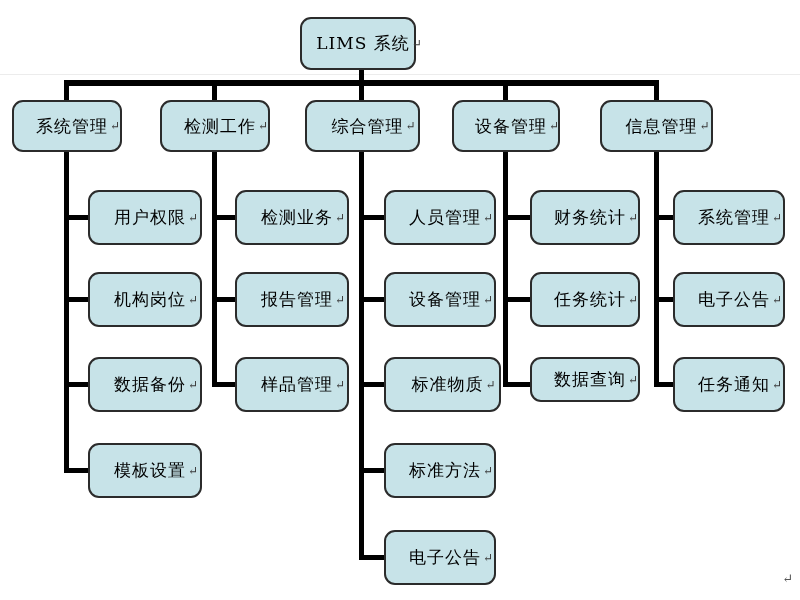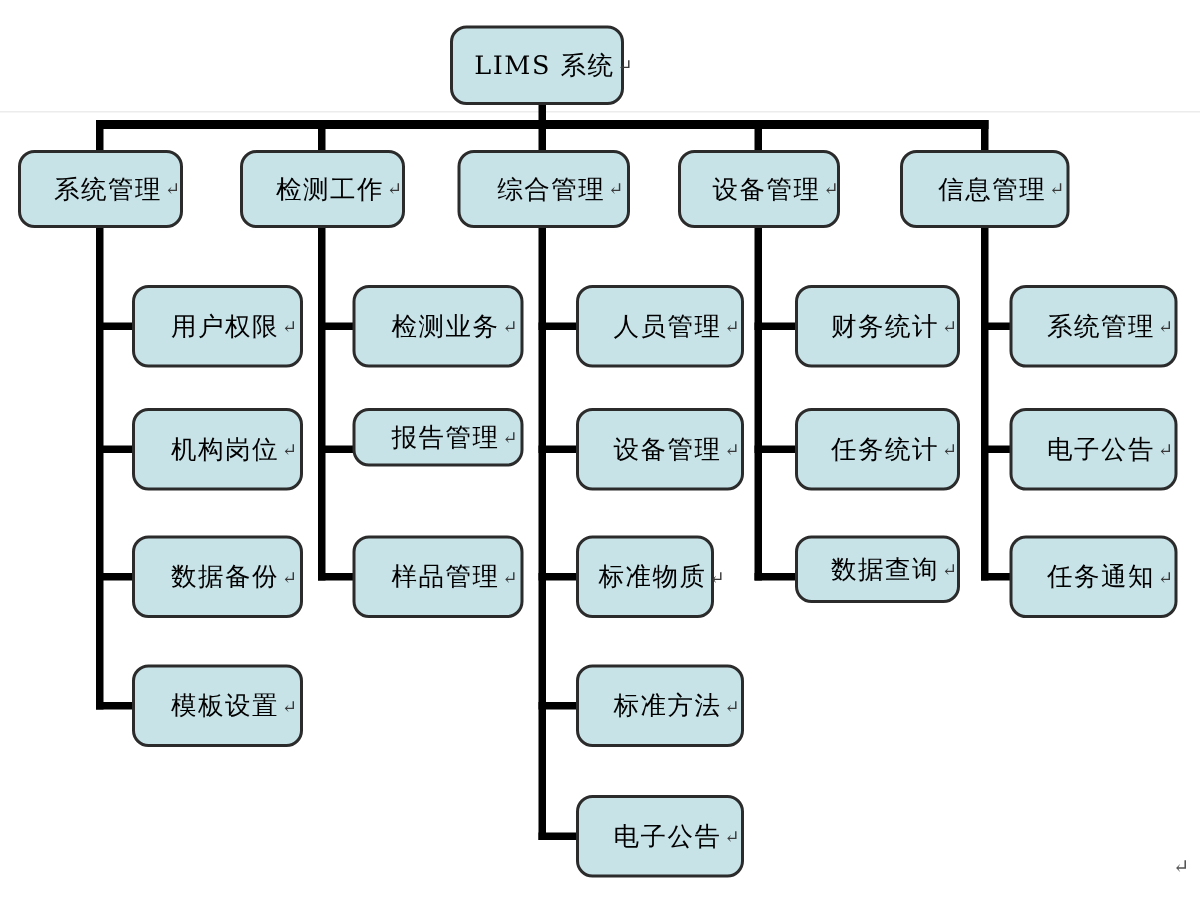--- a/index.html
+++ b/index.html
@@ -128,38 +128,38 @@
   </div>
   <div class="node" style="left:88px;top:443px;width:114px;height:55px">
     <span>模板设置</span>
       <span class="ret">↵</span>
   </div>
 
   <div class="node" style="left:235px;top:190px;width:114px;height:55px">
     <span>检测业务</span>
       <span class="ret">↵</span>
   </div>
-  <div class="node" style="left:235px;top:272px;width:114px;height:39px">
+  <div class="node" style="left:235px;top:272px;width:114px;height:55px">
     <span>报告管理</span>
       <span class="ret">↵</span>
   </div>
   <div class="node" style="left:235px;top:357px;width:114px;height:55px">
     <span>样品管理</span>
       <span class="ret">↵</span>
   </div>
 
   <div class="node" style="left:384px;top:190px;width:112px;height:55px">
     <span>人员管理</span>
       <span class="ret">↵</span>
   </div>
   <div class="node" style="left:384px;top:272px;width:112px;height:55px">
     <span>设备管理</span>
       <span class="ret">↵</span>
   </div>
-  <div class="node" style="left:384px;top:357px;width:92px;height:55px">
+  <div class="node" style="left:384px;top:357px;width:117px;height:55px">
     <span>标准物质</span>
       <span class="ret">↵</span>
   </div>
   <div class="node" style="left:384px;top:443px;width:112px;height:55px">
     <span>标准方法</span>
       <span class="ret">↵</span>
   </div>
   <div class="node" style="left:384px;top:530px;width:112px;height:55px">
     <span>电子公告</span>
       <span class="ret">↵</span>

